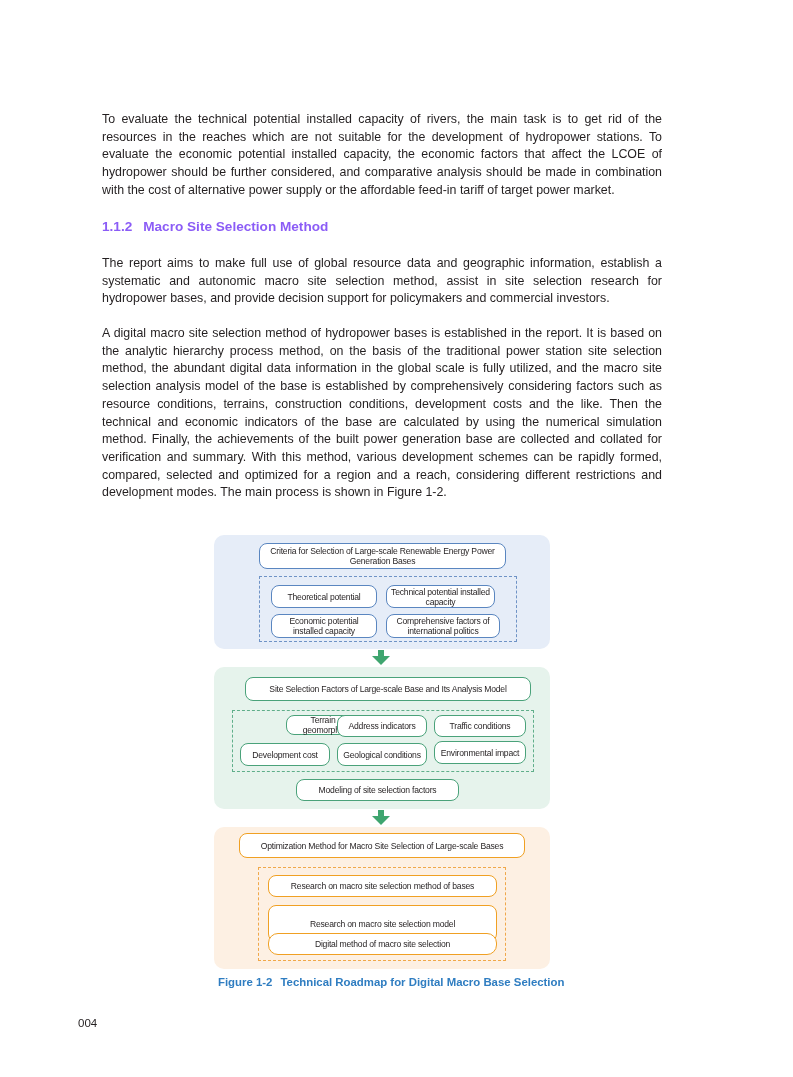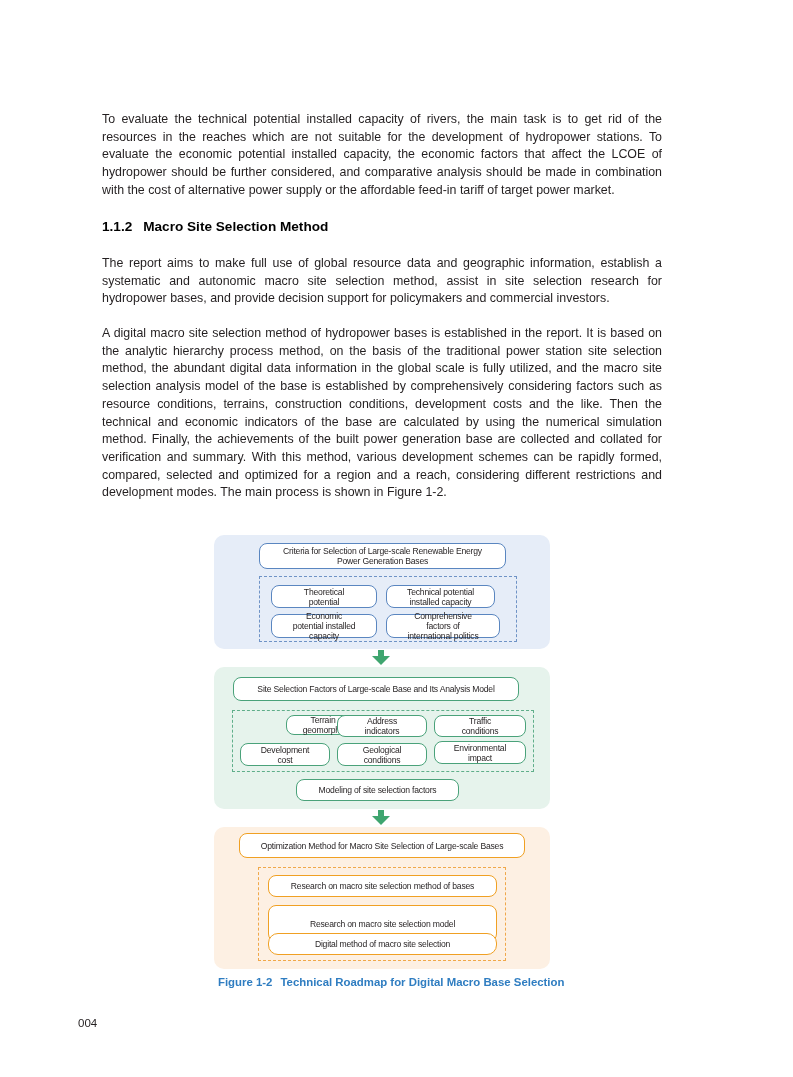--- a/index.html
+++ b/index.html
@@ -2,34 +2,34 @@
 <html><head>
 <meta charset="utf-8">
 <style>
   html, body { margin: 0; padding: 0; background: #ffffff; }
   body { width: 793px; height: 1077px; position: relative; overflow: hidden;
          font-family: "Liberation Sans", sans-serif; color: #231f20; }
   .para { position: absolute; left: 102px; width: 560px; margin: 0;
           font-size: 12.4px; line-height: 17.7px; text-align: justify; color: #231f20; }
   #p1 { top: 111px; }
   #h112 { position: absolute; left: 102px; top: 219px; margin: 0; font-size: 13.6px;
-          font-weight: bold; color: #000000; }
+          font-weight: bold; color: #8b5cf6; }
   #h112 .num { margin-right: 11px; }
   #p2 { top: 255px; }
   #p3 { top: 325px; }
 
   .band { position: absolute; border-radius: 10px; }
   #band1 { left: 214px; top: 535px; width: 336px; height: 114px; background: #e6edf8; }
   #band2 { left: 214px; top: 667px; width: 336px; height: 142px; background: #e6f3ec; }
   #band3 { left: 214px; top: 827px; width: 336px; height: 142px; background: #fdf0e3; }
 
   .box { position: absolute; background: #ffffff; border-radius: 8px;
          display: flex; align-items: center; justify-content: center; text-align: center;
          font-size: 8.6px; line-height: 10px; color: #231f20; box-sizing: border-box;
-         letter-spacing: -0.2px; padding: 0 18px; }
+         letter-spacing: -0.2px; padding: 0 2px; }
   .blue { border: 1.3px solid #5a86c0; }
   .green { border: 1.3px solid #4aa27a; }
   .orange { border: 1.3px solid #f0a023; }
 
   .dash { position: absolute; box-sizing: border-box; }
   .dash.blue-d { border: 1px dashed #6f93c6; }
   .dash.green-d { border: 1px dashed #5fae8a; }
   .dash.orange-d { border: 1px dashed #f0a84a; }
 
   .arrow { position: absolute; width: 20px; height: 16px; }
@@ -60,21 +60,21 @@
   <div class="box blue" style="left:386px; top:585px; width:109px; height:23px;">Technical potential installed capacity</div>
   <div class="box blue" style="left:271px; top:614px; width:106px; height:24px;">Economic potential installed capacity</div>
   <div class="box blue" style="left:386px; top:614px; width:114px; height:24px;">Comprehensive factors of international politics</div>
 
   <svg class="arrow" style="left:371px; top:650px;" viewBox="0 0 20 16">
     <rect x="7" y="0" width="6" height="7" fill="#3fa56f"></rect>
     <polygon points="1,6 19,6 10,15" fill="#3fa56f"></polygon>
   </svg>
 
   <div id="band2" class="band"></div>
-  <div class="box green" style="left:233px; top:677px; width:286px; height:24px;">Site Selection Factors of Large-scale Base and Its Analysis Model</div>
+  <div class="box green" style="left:245px; top:677px; width:286px; height:24px;">Site Selection Factors of Large-scale Base and Its Analysis Model</div>
   <div class="dash green-d" style="left:232px; top:710px; width:302px; height:62px;"></div>
   <div class="box green" style="left:240px; top:715px; width:90px; height:20px;margin-left:46px;">Terrain and geomorphology</div>
   <div class="box green" style="left:337px; top:715px; width:90px; height:22px;">Address indicators</div>
   <div class="box green" style="left:434px; top:715px; width:92px; height:22px;">Traffic conditions</div>
   <div class="box green" style="left:240px; top:743px; width:90px; height:23px;">Development cost</div>
   <div class="box green" style="left:337px; top:743px; width:90px; height:23px;">Geological conditions</div>
   <div class="box green" style="left:434px; top:741px; width:92px; height:23px;">Environmental impact</div>
   <div class="box green" style="left:296px; top:779px; width:163px; height:22px;">Modeling of site selection factors</div>
 
   <svg class="arrow" style="left:371px; top:810px;" viewBox="0 0 20 16">

